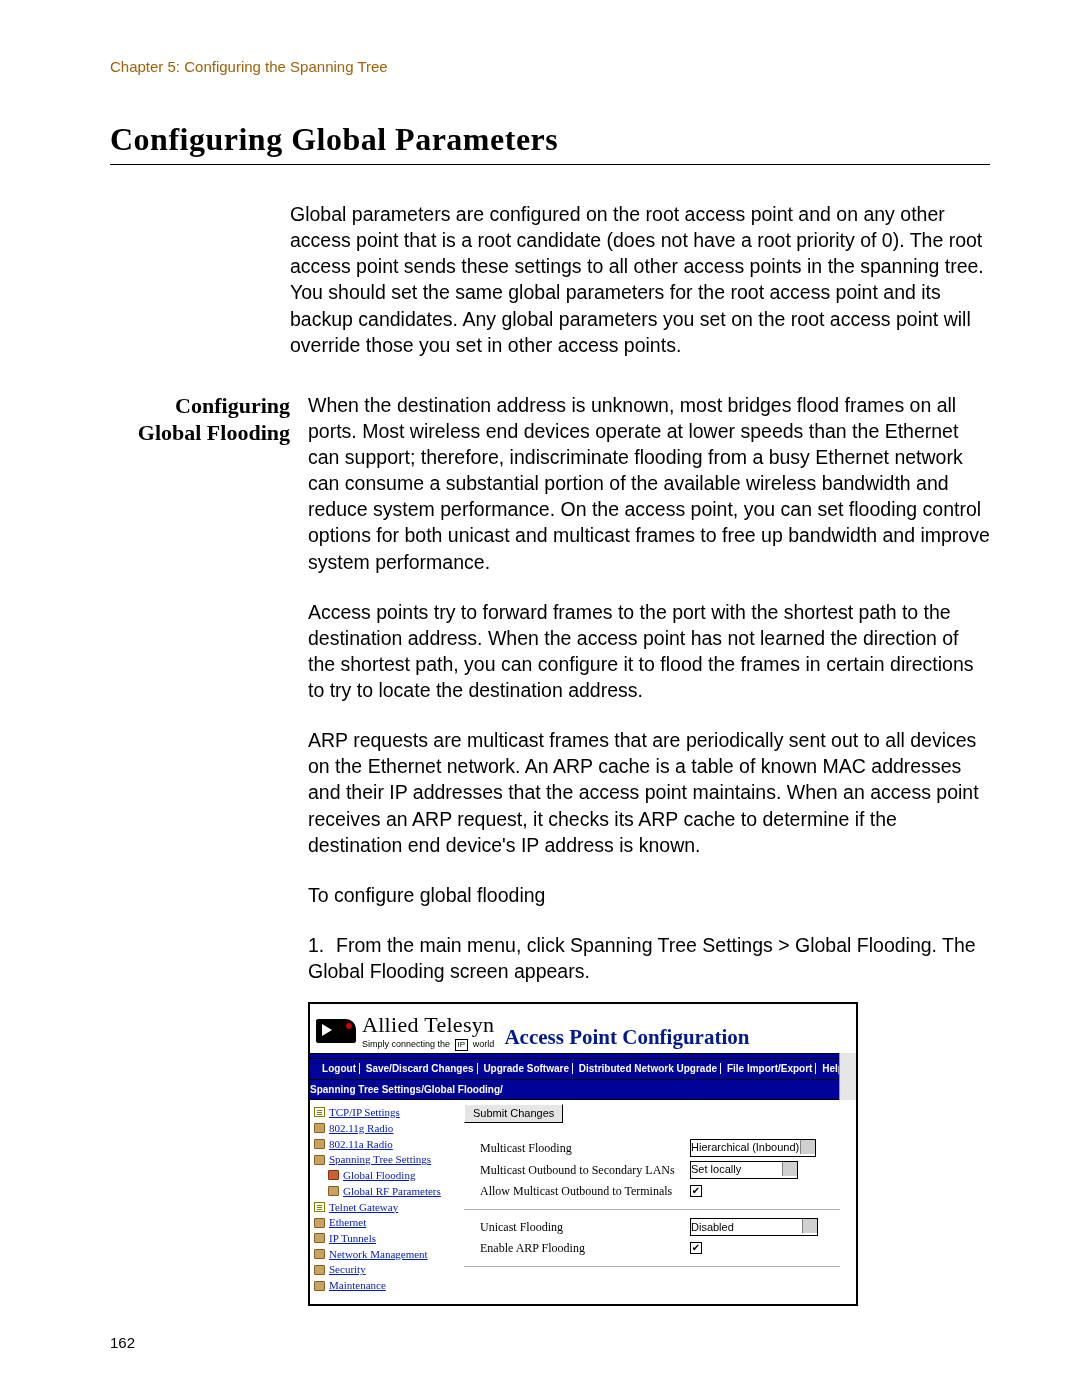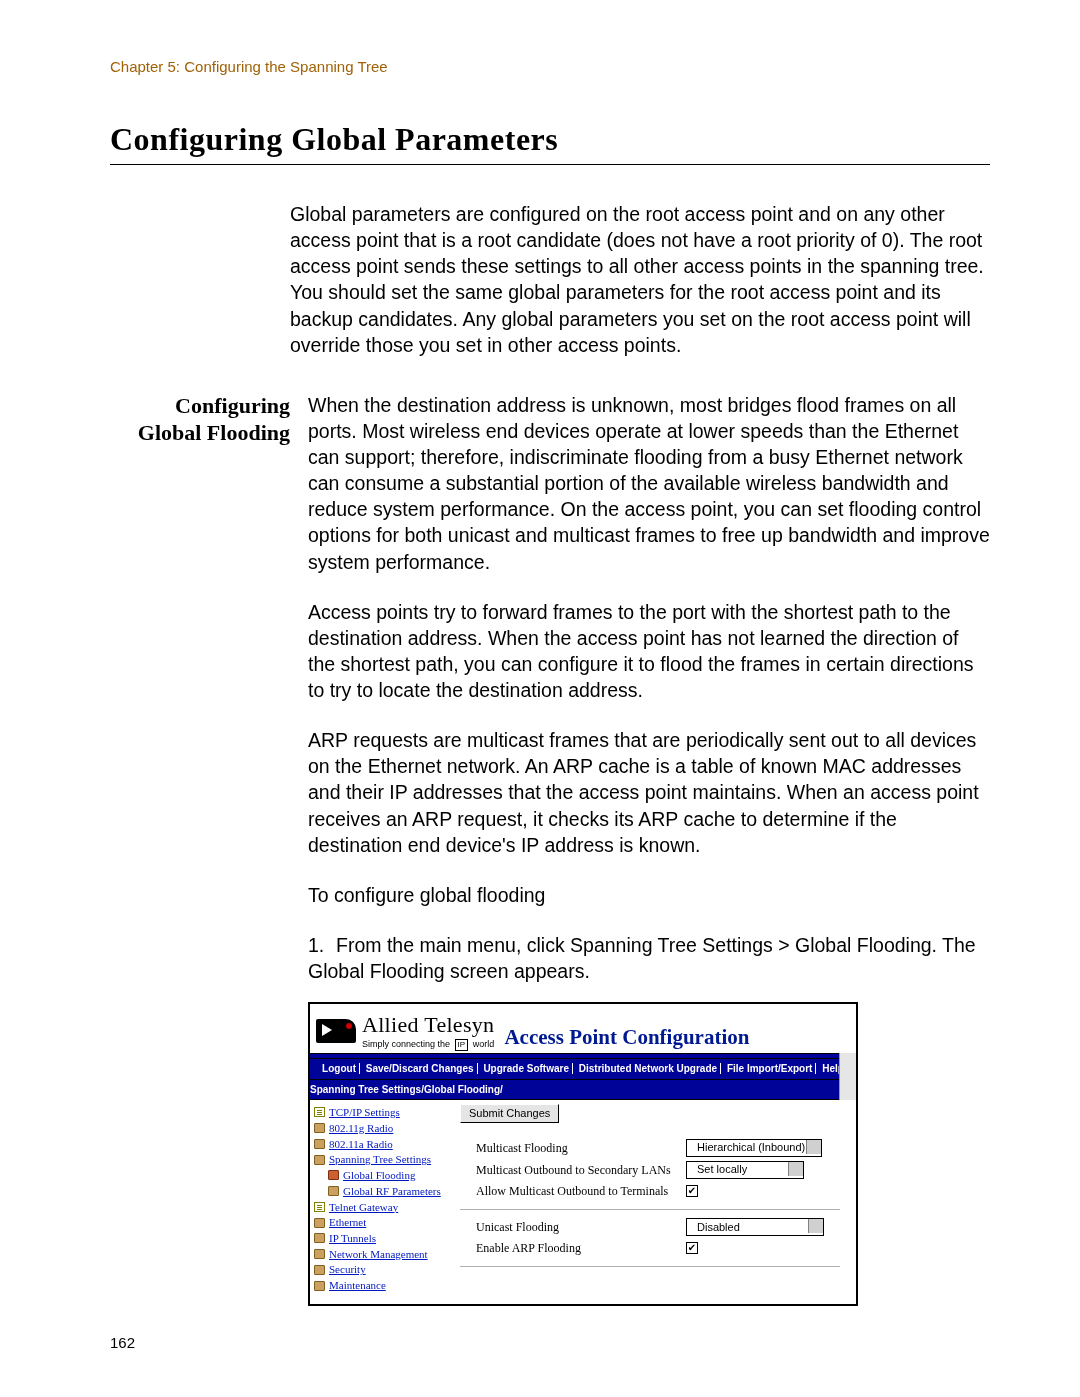--- a/index.html
+++ b/index.html
@@ -42,21 +42,21 @@
   .ui-tree .ic{width:11px;height:10px;display:inline-block;flex:0 0 11px}
   .ic-page{background:#fff;border:1px solid #808000;box-sizing:border-box;position:relative}
   .ic-page::after{content:"";position:absolute;left:2px;top:2px;width:5px;height:1px;background:#808000;box-shadow:0 2px #808000,0 4px #808000}
   .ic-folder{background:#cca060;border:1px solid #806020;box-sizing:border-box;border-radius:1px}
   .ic-folder-red{background:#cc6030;border:1px solid #803010;box-sizing:border-box;border-radius:1px}
   .ui-tree .lvl1{padding-left:14px}
   .ui-form{flex:1;font-family:"Times New Roman",Times,serif;font-size:12px;color:#000}
   .btn{display:inline-block;background:#e5e5e5;border:1px solid #000;border-top-color:#fff;border-left-color:#fff;padding:1px 8px;font-family:Arial,sans-serif;font-size:11px;margin-bottom:12px;cursor:pointer}
   .form-row{display:flex;align-items:center;margin:4px 16px}
   .form-row .lbl{width:210px}
-  .sel{border:1px solid #000;background:#fff;font-family:Arial,sans-serif;font-size:11px;padding:0 16px 0 10px;height:16px;display:inline-flex;align-items:center;position:relative;min-width:90px}
+  .sel{border:1px solid #000;background:#fff;font-family:Arial,sans-serif;font-size:11px;padding:0 16px 0 0;height:16px;display:inline-flex;align-items:center;position:relative;min-width:90px}
   .sel::after{content:"";position:absolute;right:0;top:0;width:14px;height:14px;background:#d0d0d0;border-left:1px solid #808080;display:flex;align-items:center;justify-content:center}
   .sel .carrot{position:absolute;right:3px;top:5px;width:0;height:0;border-left:4px solid transparent;border-right:4px solid transparent;border-top:5px solid #000}
   .chk{width:12px;height:12px;border:1px solid #000;box-sizing:border-box;display:inline-flex;align-items:center;justify-content:center;font-size:10px;background:#fff}
   .form-sep{border-top:1px solid #b0b0b0;margin:10px 0 8px 0}
   .footer-pagenum{position:absolute;left:110px;bottom:46px;font-size:15px}
 </style>
 </head>
 <body>
 
 <div class="page">

